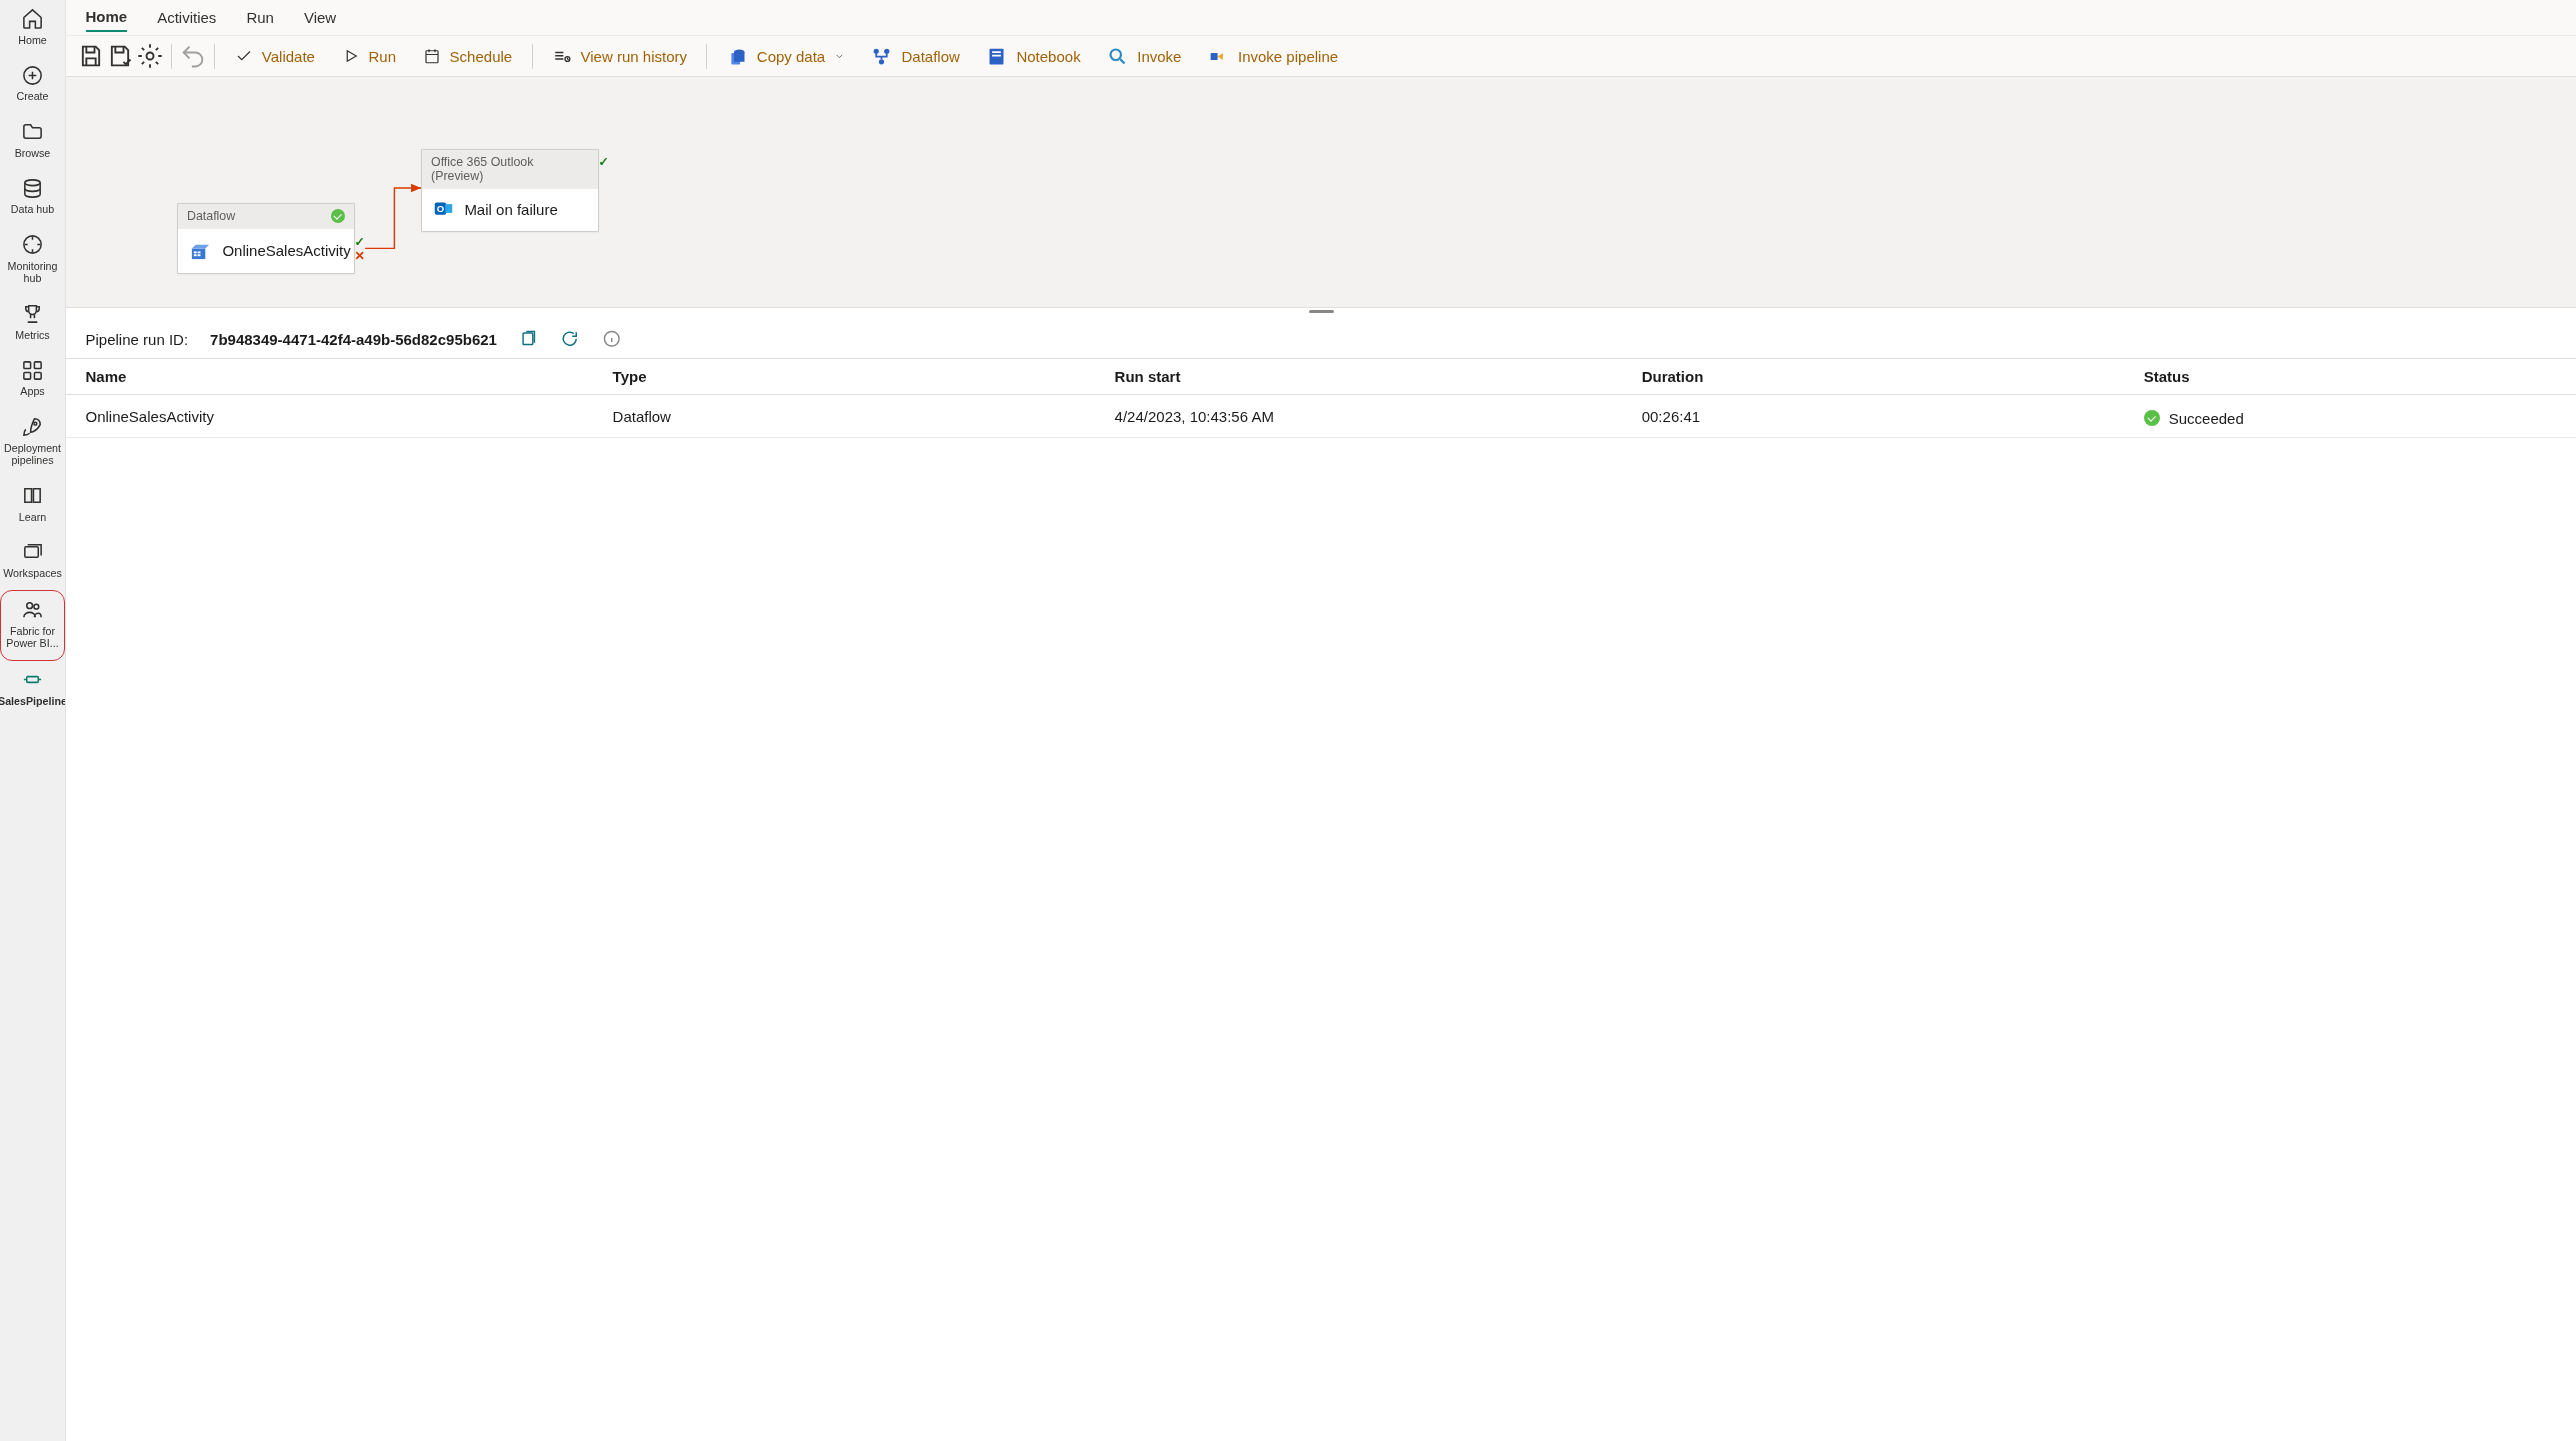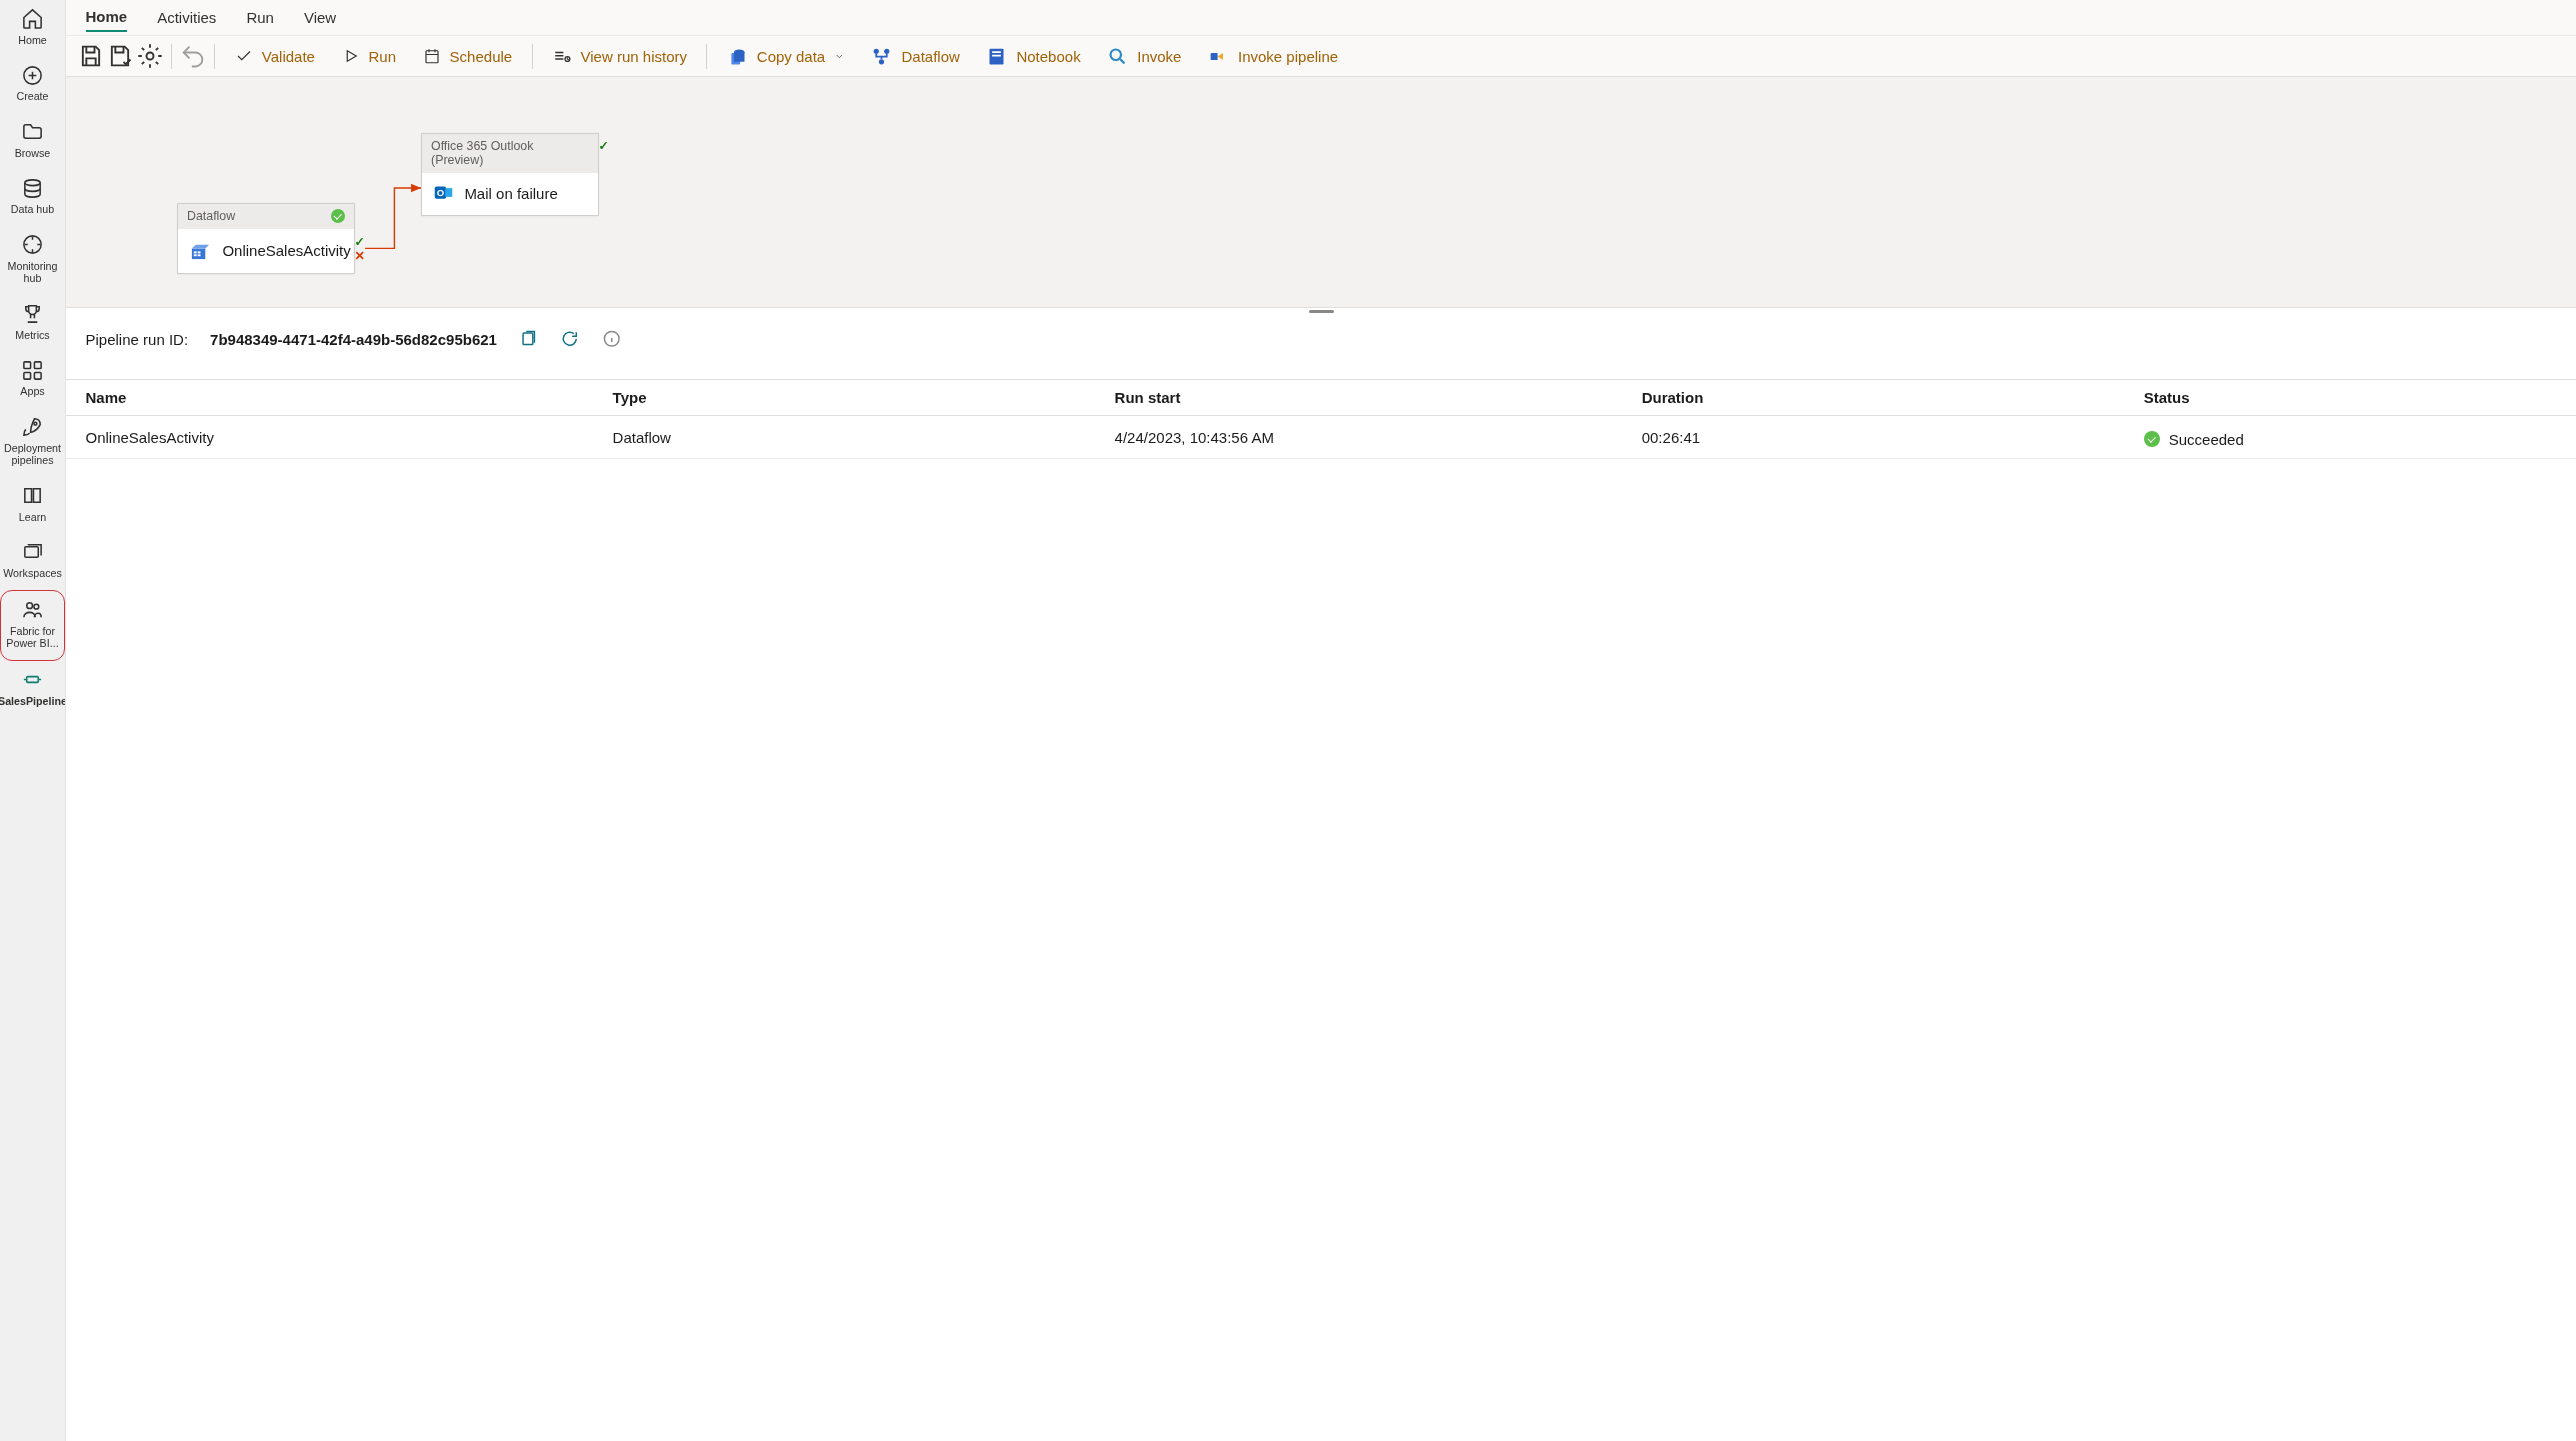--- a/index.html
+++ b/index.html
@@ -46,21 +46,21 @@
 
 .panel{flex:1;background:#fff;display:flex;flex-direction:column;min-height:0;}
 .panel .drag{align-self:center;width:25px;height:3.6px;background:#8a8886;border-radius:1.8px;margin:1.8px 0 0;}
 .ptabs{display:flex;gap:27px;padding:7px 19.5px 0;border-bottom:0.9px solid #edebe9;}
 .ptabs .pt{font-size:16px;padding:7px 0 9px;cursor:pointer;color:#323130;}
 .ptabs .pt.active{font-weight:600;border-bottom:2.7px solid #0f8a73;}
 .runrow{display:flex;align-items:center;gap:22px;padding:16px 19.5px 9px;font-size:15px;}
 .runrow .runid{font-weight:600;}
 .runrow .mini{width:19.5px;height:19.5px;display:inline-flex;align-items:center;justify-content:center;cursor:pointer;}
 .runrow svg{stroke:#0f7080;fill:none;stroke-width:1.8;}
-table{width:100%;border-collapse:collapse;margin-top:21px;}
+table{width:100%;border-collapse:collapse;}
 th{text-align:left;font-weight:600;font-size:15px;padding:9px 19.5px;border-bottom:0.9px solid #e1dfdd;border-top:0.9px solid #e1dfdd;}
 td{font-size:15px;padding:10.7px 19.5px;border-bottom:0.9px solid #edebe9;}
 .succ{display:inline-flex;align-items:center;gap:9px;}
 .succ .status-ok{width:16px;height:16px;}
 </style>
 </head>
 <body>
 
 <nav class="leftnav">
   <div class="navitem">
@@ -321,21 +321,21 @@
         <span>OnlineSalesActivity</span>
       </div>
       <span class="port" style="top:32px;">
           <span class="tick">✓</span>
         </span>
       <span class="port" style="top:46px;">
           <span class="cross">✕</span>
         </span>
     </div>
 
-    <div class="node" style="left:355px;top:56px;width:178px;">
+    <div class="node" style="left:355px;top:72px;width:178px;">
       <div class="hdr">
         <span>Office 365 Outlook (Preview)</span>
       </div>
       <div class="body">
         <span><svg width="21" height="21" viewBox="0 0 24 24" style="stroke:none;font-size:17px">
               <rect x="2" y="5" width="13" height="14" rx="2" fill="#0364b8"></rect>
               <text x="8.5" y="16" text-anchor="middle" fill="#fff" font-size="11" font-weight="700" font-family="Arial">O</text>
               <rect x="14" y="7" width="8" height="10" fill="#28a8ea"></rect>
             </svg></span>
         <span>Mail on failure</span>

